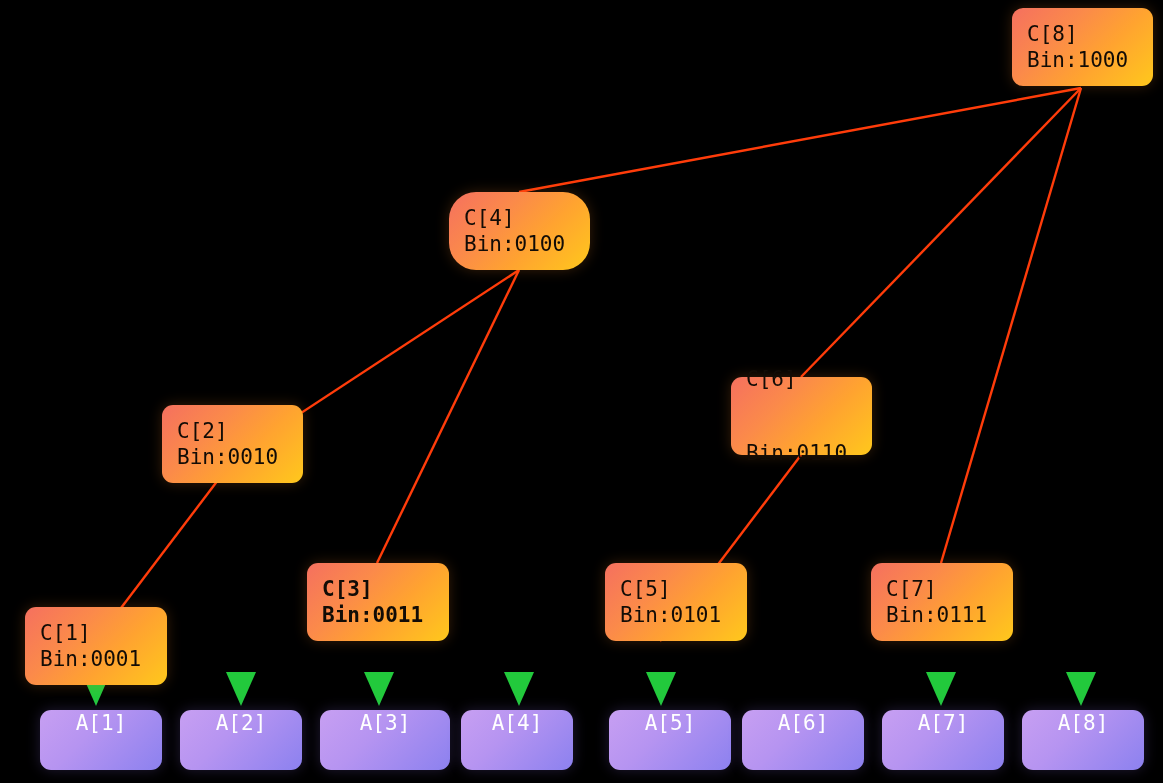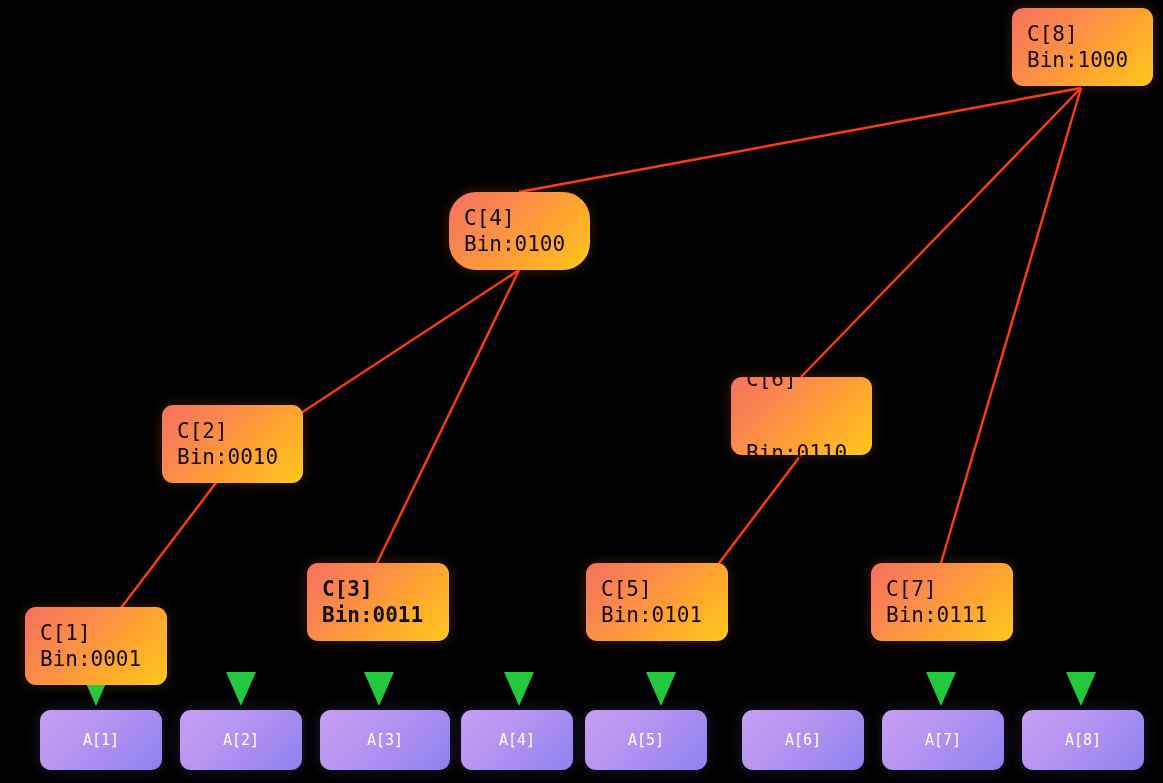--- a/index.html
+++ b/index.html
@@ -55,24 +55,24 @@
     line-height: 26px;
     padding-left: 15px;
     box-shadow: 0 0 14px rgba(255,140,40,0.22);
   }
   .c-node .ln {
     display: block;
   }
   .a-node {
     background: linear-gradient(135deg, #c79ff2 0%, #b694f1 40%, #8c81ef 100%);
     color: #ffffff;
-    font-size: 15px;
+    font-size: 21px;
     line-height: 26px;
     align-items: center;
-    justify-content: center;
+    justify-content: flex-start;
     box-shadow: 0 0 14px rgba(150,120,240,0.22);
   }
 </style>
 </head>
 <body>
 
 <div id="stage">
 
   <svg id="edge-layer" viewBox="0 0 1163 783" width="1163" height="783" xmlns="http://www.w3.org/2000/svg">
     <defs>
@@ -128,29 +128,29 @@
         </g>
       </g>
   </svg>
 
 
   <div id="tree-node-group">
       <div class="node c-node" style="left: 25px; top: 563px; width: 142px; height: 78px; margin-top: 44px;"><span class="ln">C[1]</span><span class="ln">Bin:0001</span></div>
       <div class="node c-node" style="left: 162px; top: 377px; width: 141px; height: 78px; margin-top: 28px;"><span class="ln">C[2]</span><span class="ln">Bin:0010</span></div>
       <div class="node c-node" style="left: 307px; top: 563px; width: 142px; height: 78px; font-weight: bold;"><span class="ln">C[3]</span><span class="ln">Bin:0011</span></div>
       <div class="node c-node" style="left: 449px; top: 192px; width: 141px; height: 78px; border-radius: 27px;"><span class="ln">C[4]</span><span class="ln">Bin:0100</span></div>
-      <div class="node c-node" style="left: 586px; top: 563px; width: 142px; height: 78px;"><span class="ln">C[5]</span><span class="ln">Bin:0101</span></div>
+      <div class="node c-node" style="left: 605px; top: 563px; width: 142px; height: 78px;"><span class="ln">C[5]</span><span class="ln">Bin:0101</span></div>
       <div class="node c-node" style="left: 731px; top: 377px; width: 141px; height: 78px; gap: 48px;"><span class="ln">C[6]</span><span class="ln">Bin:0110</span></div>
       <div class="node c-node" style="left: 871px; top: 563px; width: 142px; height: 78px;"><span class="ln">C[7]</span><span class="ln">Bin:0111</span></div>
       <div class="node c-node" style="left: 1012px; top: 8px; width: 141px; height: 78px;"><span class="ln">C[8]</span><span class="ln">Bin:1000</span></div>
     </div>
   <div id="array-node-group">
       <div class="node a-node" style="left: 40px; top: 710px; width: 122px; height: 60px;"><span>A[1]</span></div>
       <div class="node a-node" style="left: 180px; top: 710px; width: 122px; height: 60px;"><span>A[2]</span></div>
       <div class="node a-node" style="left: 320px; top: 710px; width: 130px; height: 60px;"><span>A[3]</span></div>
       <div class="node a-node" style="left: 461px; top: 710px; width: 112px; height: 60px;"><span>A[4]</span></div>
-      <div class="node a-node" style="left: 585px; top: 710px; width: 122px; height: 60px;"><span>A[5]</span></div>
+      <div class="node a-node" style="left: 609px; top: 710px; width: 122px; height: 60px;"><span>A[5]</span></div>
       <div class="node a-node" style="left: 742px; top: 710px; width: 122px; height: 60px;"><span>A[6]</span></div>
       <div class="node a-node" style="left: 882px; top: 710px; width: 122px; height: 60px;"><span>A[7]</span></div>
       <div class="node a-node" style="left: 1022px; top: 710px; width: 122px; height: 60px;"><span>A[8]</span></div>
     </div>
 
 </div>
 
 </body></html>

